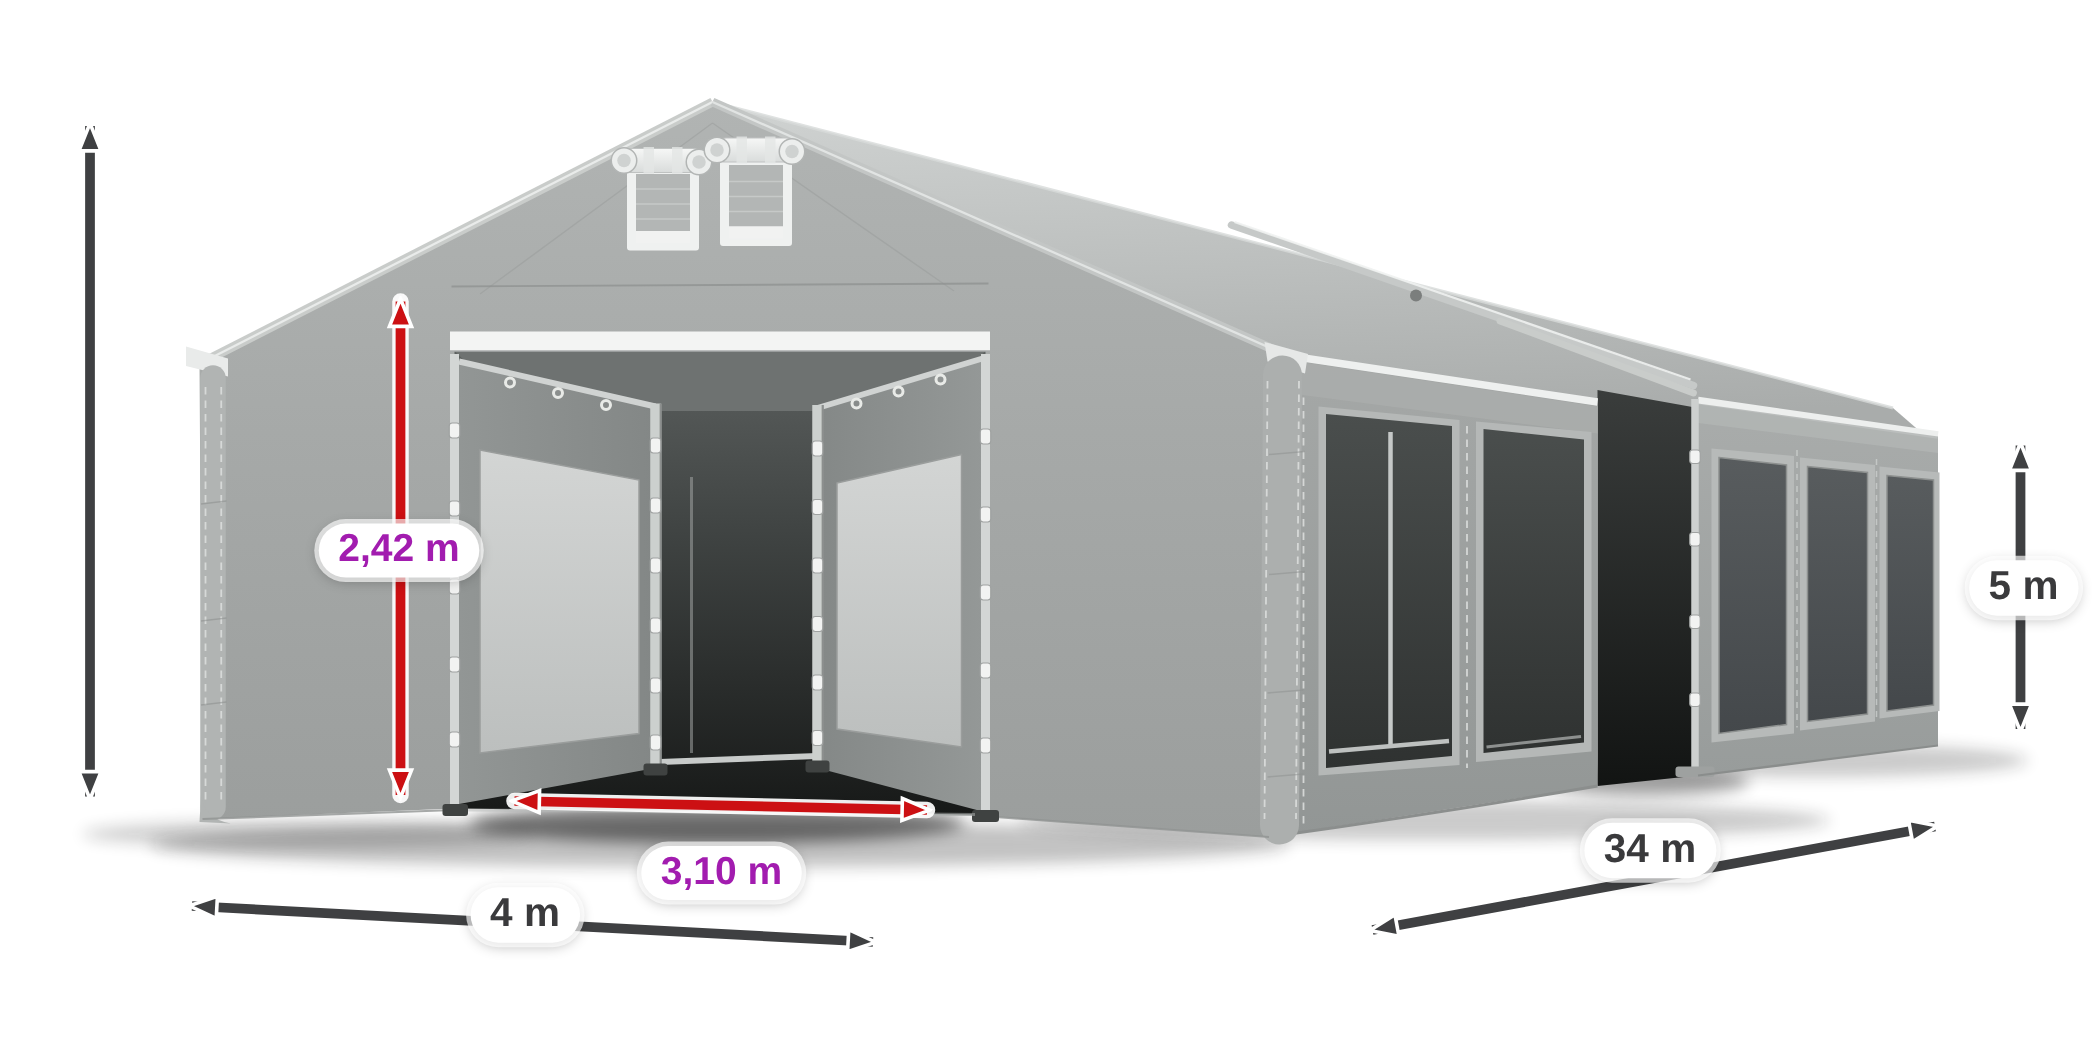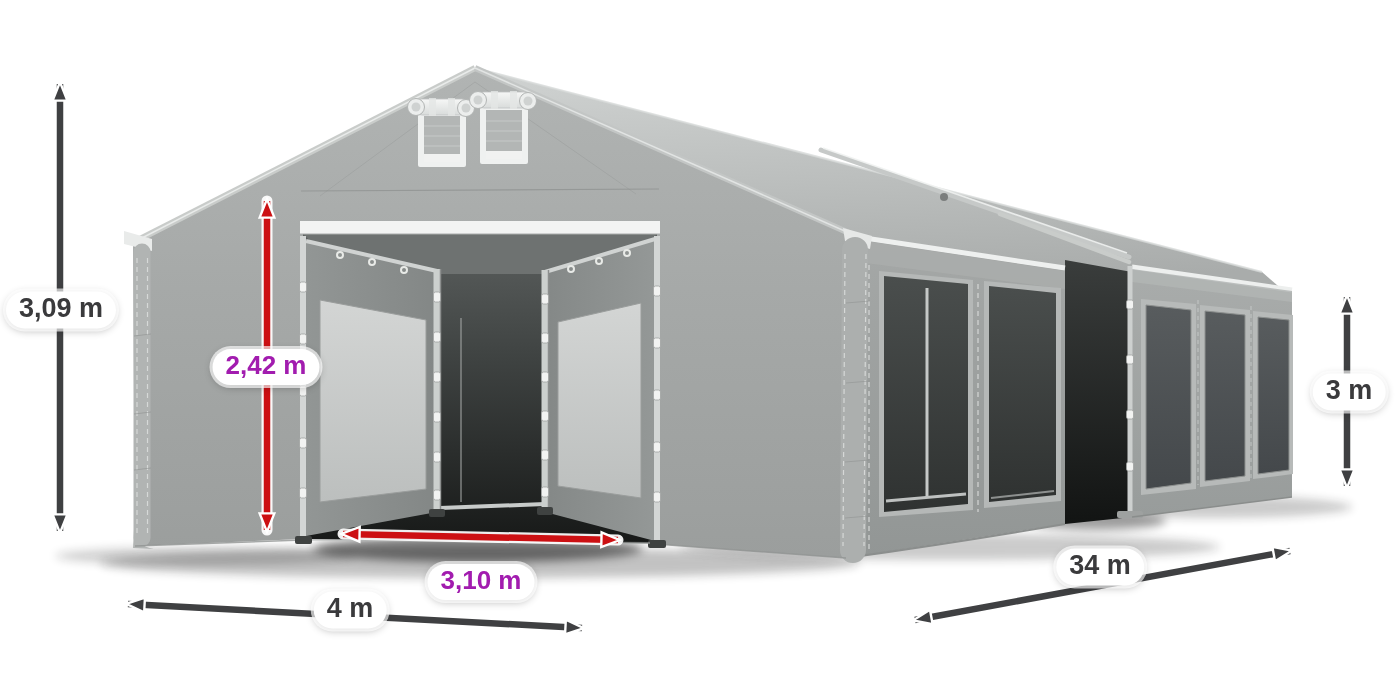--- a/index.html
+++ b/index.html
@@ -323,19 +323,18 @@
       <line class="casing" x1="915" y1="620" x2="1290" y2="551"></line>
       <line class="shaft gray" x1="915" y1="620" x2="1290" y2="551" marker-start="url(#ah-gray)" marker-end="url(#ah-gray)"></line>
     </g>
     <g>
       <line class="casing" x1="1347" y1="297" x2="1347" y2="486"></line>
       <line class="shaft gray" x1="1347" y1="297" x2="1347" y2="486" marker-start="url(#ah-gray)" marker-end="url(#ah-gray)"></line>
     </g>
   </g>
 </svg>
 
-  <div class="pill" style="left:61px;top:310px;">3,09 m</div>
   <div class="pill red" style="left:266px;top:367px;">2,42 m</div>
   <div class="pill red" style="left:481px;top:534px;margin-top:48px;">3,10 m</div>
   <div class="pill" style="left:350px;top:610px;">4 m</div>
   <div class="pill" style="left:1100px;top:567px;">34 m</div>
-  <div class="pill" style="left:1349px;top:392px;">3 m</div>
+  <div class="pill" style="left:1349px;top:392px;">5 m</div>
 </div>
 
 </body></html>

